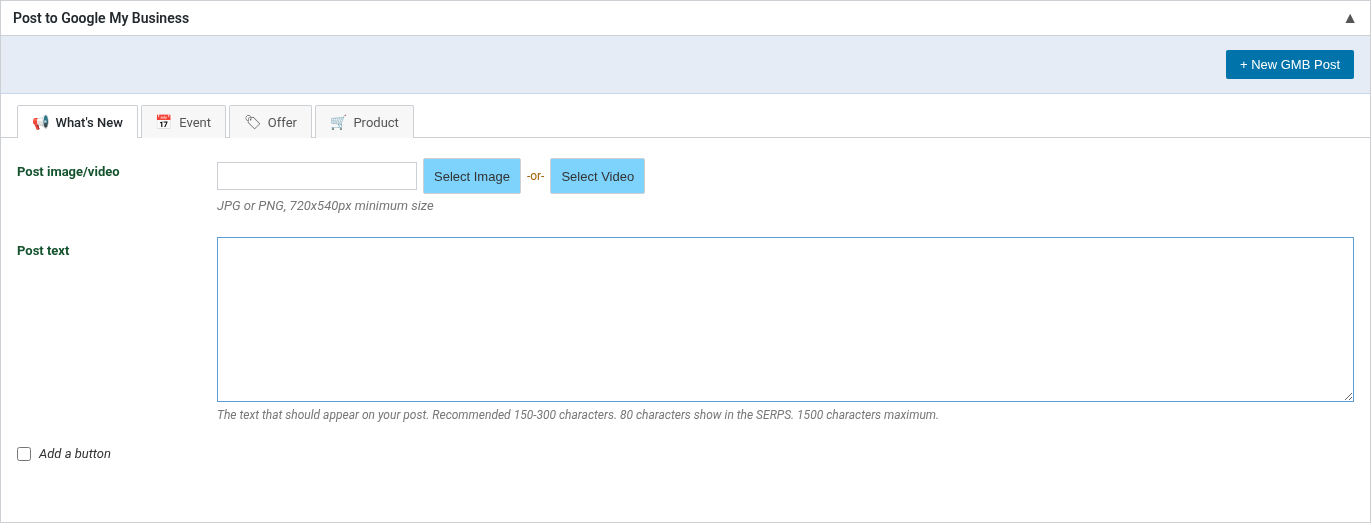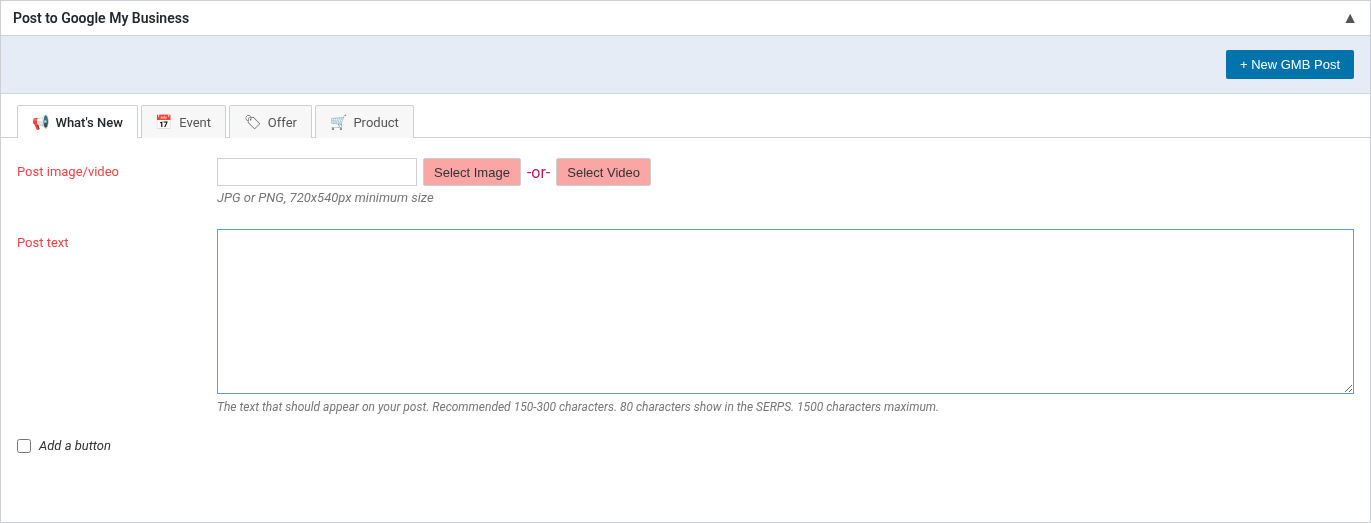--- a/index.html
+++ b/index.html
@@ -107,23 +107,23 @@
 
     .form-row {
       display: flex;
       align-items: flex-start;
       margin-bottom: 24px;
     }
 
     .form-label {
       width: 200px;
       padding-top: 6px;
-      font-weight: 400;
-      font-size: 13px;
-      color: #ef4444;
+      font-weight: 700;
+      font-size: 13px;
+      color: #14532d;
       flex-shrink: 0;
     }
 
     .form-control {
       flex: 1;
     }
 
     .image-controls {
       display: flex;
       align-items: center;
@@ -134,33 +134,33 @@
     .image-url-input {
       width: 200px;
       padding: 4px 8px;
       border: 1px solid #ccd0d4;
       font-size: 13px;
       background: #fff;
       height: 28px;
     }
 
     .btn-secondary {
-      background: #fca5a5;
+      background: #7dd3fc;
       border: 1px solid #ccd0d4;
       color: #333;
       padding: 4px 10px;
       font-size: 13px;
       cursor: pointer;
-      height: 28px;
+      height: 36px;
       border-radius: 2px;
     }
 
     .separator {
-      color: #be185d;
-      font-size: 16px;
+      color: #a16207;
+      font-size: 12px;
     }
 
     .hint-text {
       color: #777;
       font-size: 13px;
       font-style: italic;
       margin-top: 2px;
     }
 
     .post-textarea {

